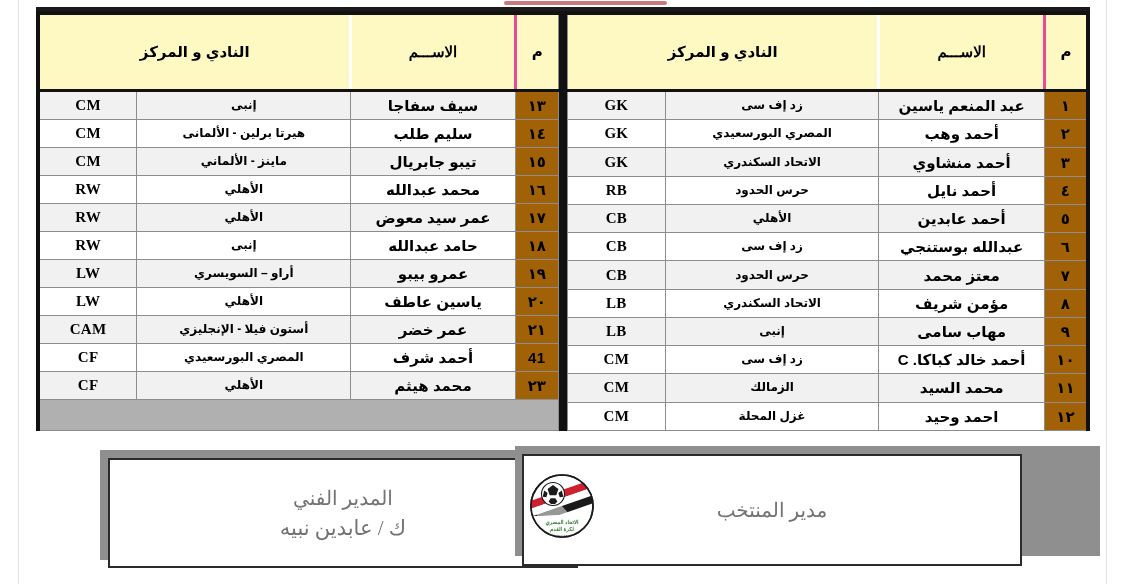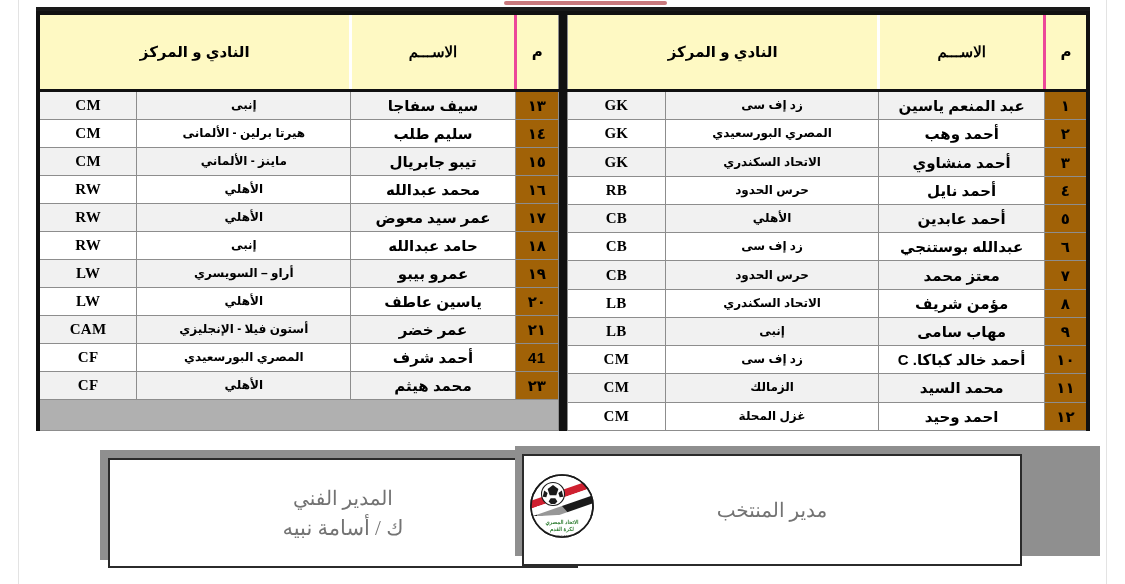--- a/index.html
+++ b/index.html
@@ -386,21 +386,21 @@
   </table>
 
 </div>
 
 <div class="sig-area">
 
   <div class="sig-shadow" id="sigShadowLeft"></div>
   <div class="sig-box" id="sigBoxLeft">
     <div class="sig-inner">
       <div class="sig-line sig-role">المدير الفني</div>
-      <div class="sig-line sig-person">ك /  أسامة نبيه</div>
+      <div class="sig-line sig-person">ك /  عابدين نبيه</div>
     </div>
   </div>
 
   <div class="sig-shadow" id="sigShadowRight"></div>
   <div class="sig-box" id="sigBoxRight">
     <div class="sig-inner">
       <div class="sig-line sig-role">مدير المنتخب</div>
     </div>
   </div>
 

